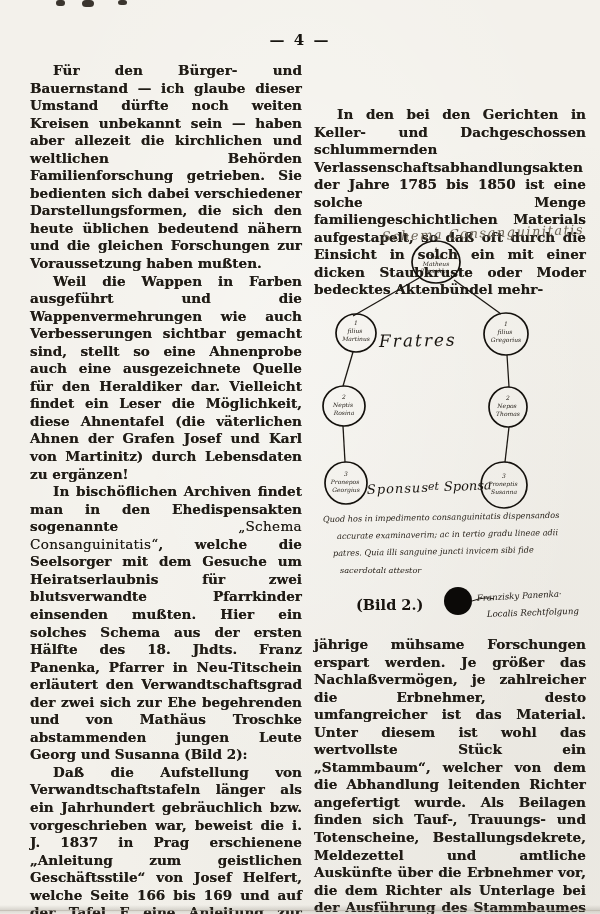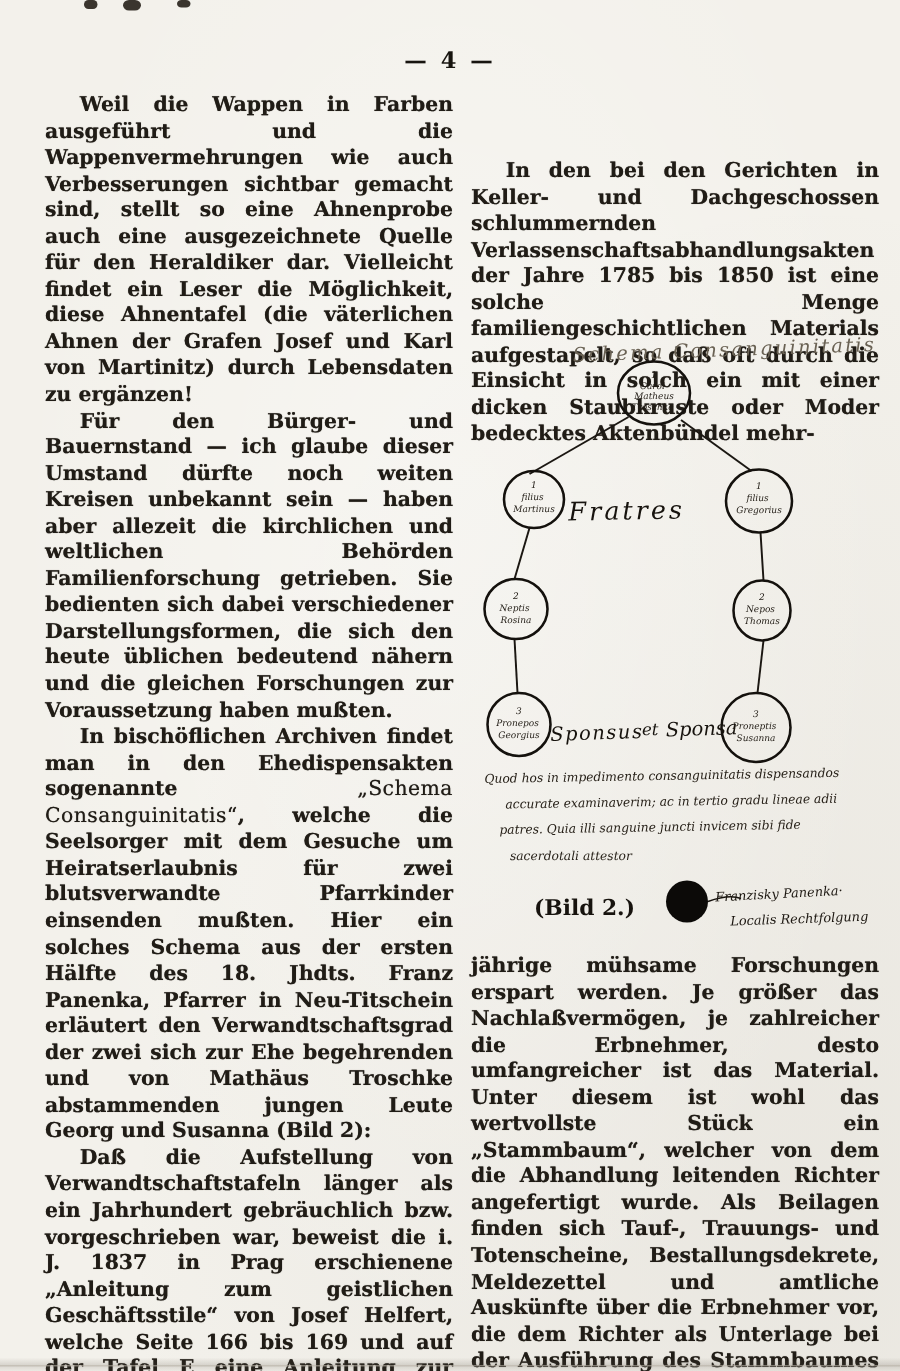--- a/index.html
+++ b/index.html
@@ -40,22 +40,22 @@
 </head>
 <body>
 
 <div class="page-number">— 4 —</div>
 
 <div class="smudge" style="left:56px;top:0;width:9px;height:6px;"></div>
 <div class="smudge" style="left:82px;top:0;width:12px;height:7px;"></div>
 <div class="smudge" style="left:118px;top:0;width:9px;height:5px;"></div>
 
 <div class="col left-col">
+  <p>Für den Bürger- und Bauernstand — ich glaube dieser Umstand dürfte noch weiten Kreisen unbekannt sein — haben aber allezeit die kirchlichen und weltlichen Behörden Familienforschung getrieben. Sie bedienten sich dabei verschiedener Darstellungsformen, die sich den heute üblichen bedeutend nähern und die gleichen Forschungen zur Voraussetzung haben mußten.</p>
   <p>Weil die Wappen in Farben ausgeführt und die Wappenvermehrungen wie auch Verbesserungen sichtbar gemacht sind, stellt so eine Ahnenprobe auch eine ausgezeichnete Quelle für den Heraldiker dar. Vielleicht findet ein Leser die Möglichkeit, diese Ahnentafel (die väterlichen Ahnen der Grafen Josef und Karl von Martinitz) durch Lebensdaten zu ergänzen!</p>
-  <p>Für den Bürger- und Bauernstand — ich glaube dieser Umstand dürfte noch weiten Kreisen unbekannt sein — haben aber allezeit die kirchlichen und weltlichen Behörden Familienforschung getrieben. Sie bedienten sich dabei verschiedener Darstellungsformen, die sich den heute üblichen bedeutend nähern und die gleichen Forschungen zur Voraussetzung haben mußten.</p>
   <p><span>In bischöflichen Archiven findet man in den Ehedispensakten sogenannte </span><span class="latin">„Schema Consanguinitatis“</span><span>, welche die Seelsorger mit dem Gesuche um Heiratserlaubnis für zwei blutsverwandte Pfarrkinder einsenden mußten. Hier ein solches Schema aus der ersten Hälfte des 18. Jhdts. Franz Panenka, Pfarrer in Neu-Titschein erläutert den Verwandtschaftsgrad der zwei sich zur Ehe begehrenden und von Mathäus Troschke abstammenden jungen Leute Georg und Susanna (Bild 2):</span></p>
   <p>Daß die Aufstellung von Verwandtschaftstafeln länger als ein Jahrhundert gebräuchlich bzw. vorgeschrieben war, beweist die i. J. 1837 in Prag erschienene „Anleitung zum geistlichen Geschäftsstile“ von Josef Helfert, welche Seite 166 bis 169 und auf der Tafel E eine Anleitung zur Ausführung eines „Stammbaumes“ enthält.</p>
 
 </div>
 
 <div class="col right-col-top">
   <p>In den bei den Gerichten in Keller- und Dachgeschossen schlummernden Verlassenschaftsabhandlungsakten der Jahre 1785 bis 1850 ist eine solche Menge familiengeschichtlichen Materials aufgestapelt, so daß oft durch die Einsicht in solch ein mit einer dicken Staubkruste oder Moder bedecktes Aktenbündel mehr-</p>
 </div>
 
 <div class="diagram-wrap">

